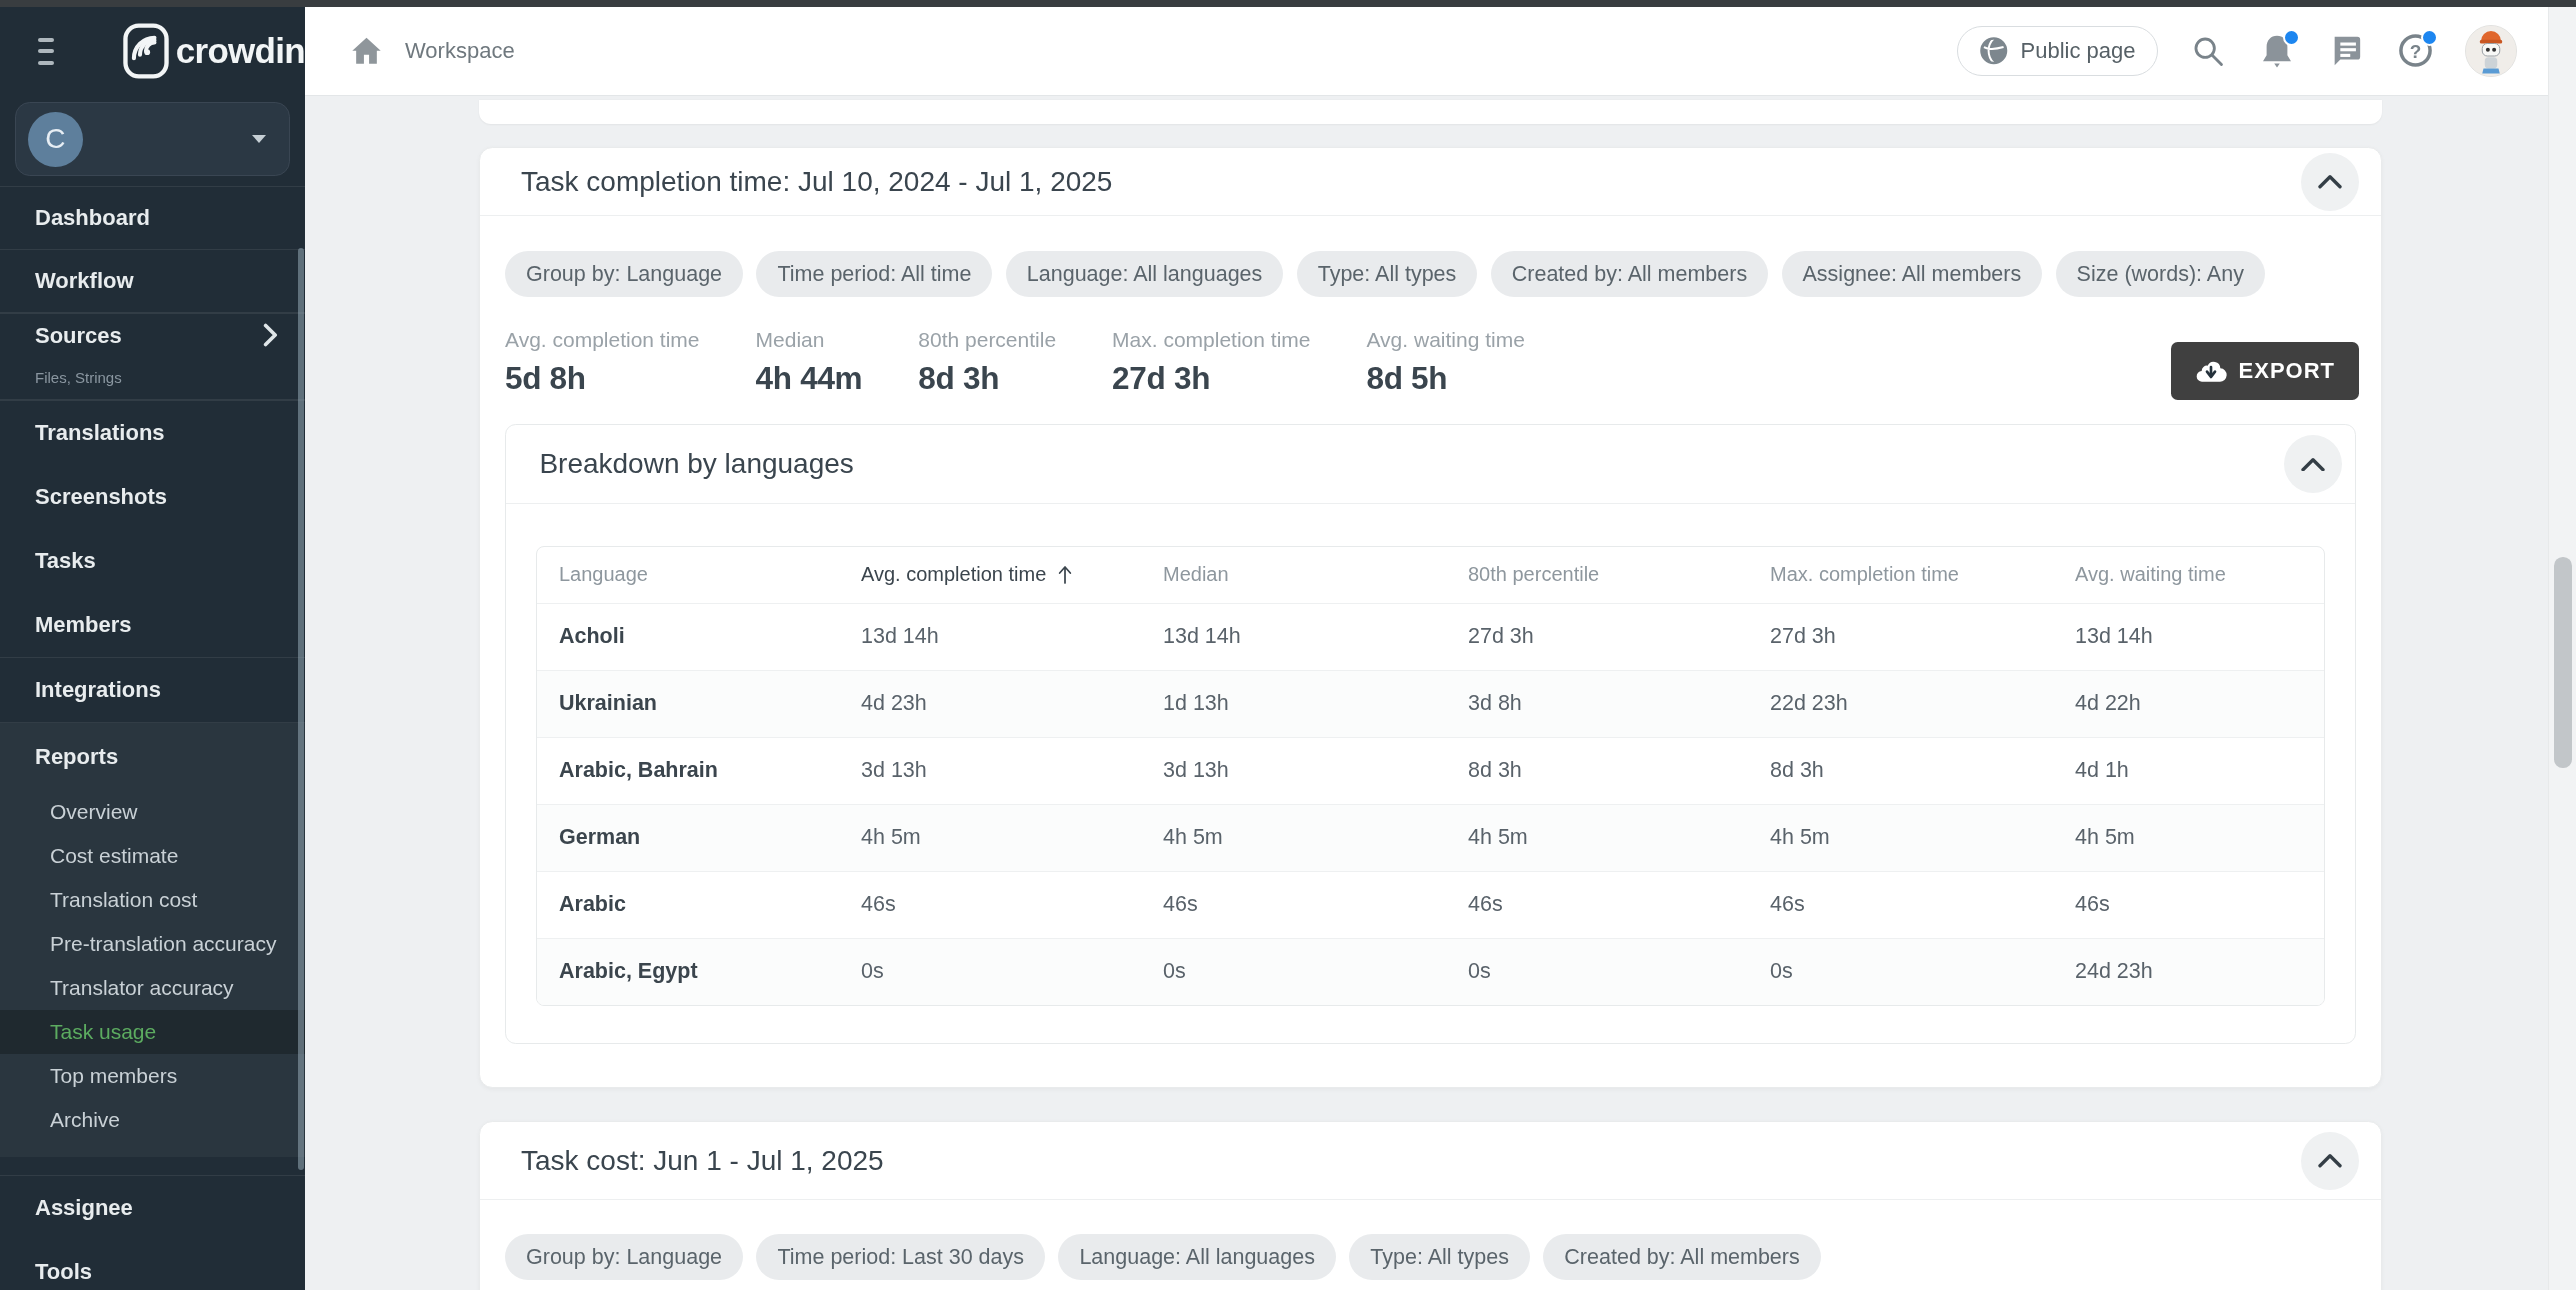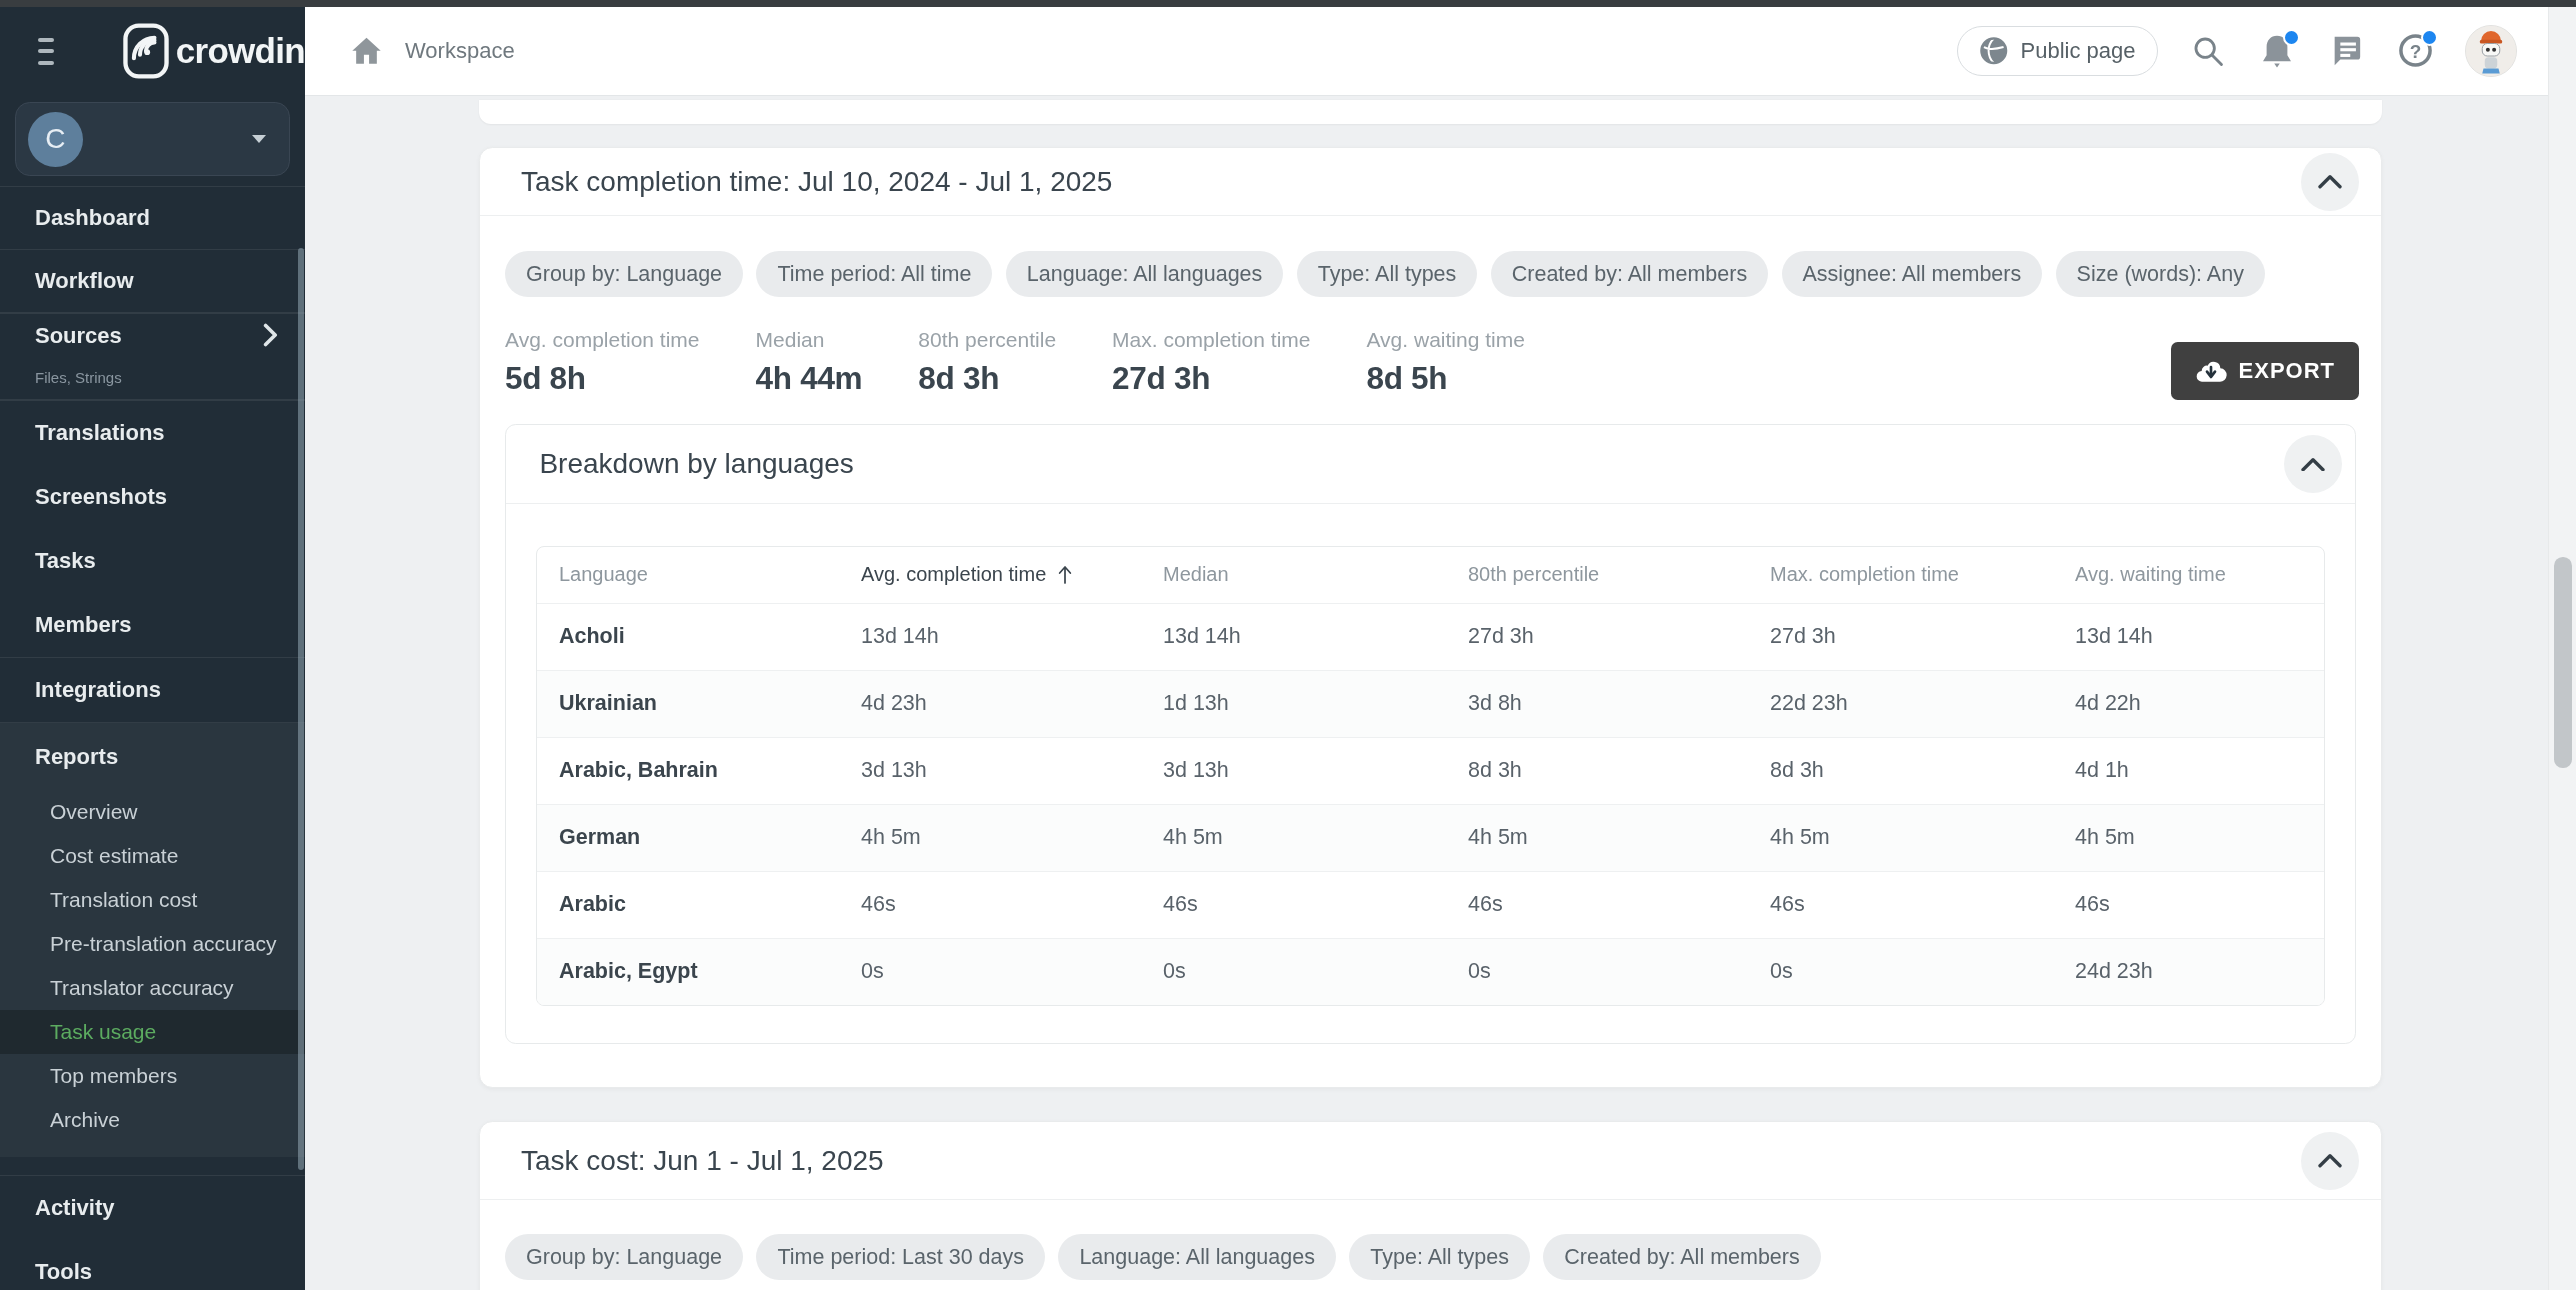--- a/index.html
+++ b/index.html
@@ -146,21 +146,21 @@
       <div class="ssub">Overview</div>
       <div class="ssub">Cost estimate</div>
       <div class="ssub">Translation cost</div>
       <div class="ssub">Pre-translation accuracy</div>
       <div class="ssub">Translator accuracy</div>
       <div class="ssub selected">Task usage</div>
       <div class="ssub">Top members</div>
       <div class="ssub">Archive</div>
     </div>
     <div class="sdivider" style="margin-top:17.4px"></div>
-    <div class="sitem tall">Activity</div>
+    <div class="sitem tall">Assignee</div>
     <div class="sitem tall">Tools</div>
   </nav>
 
   <div class="side-scroll-thumb"></div>
 </aside>
 
 <header class="topbar">
   <div class="crumb">
     <span class="icon-btn">
       <svg width="31" height="29.5" viewBox="0 0 24 22">

